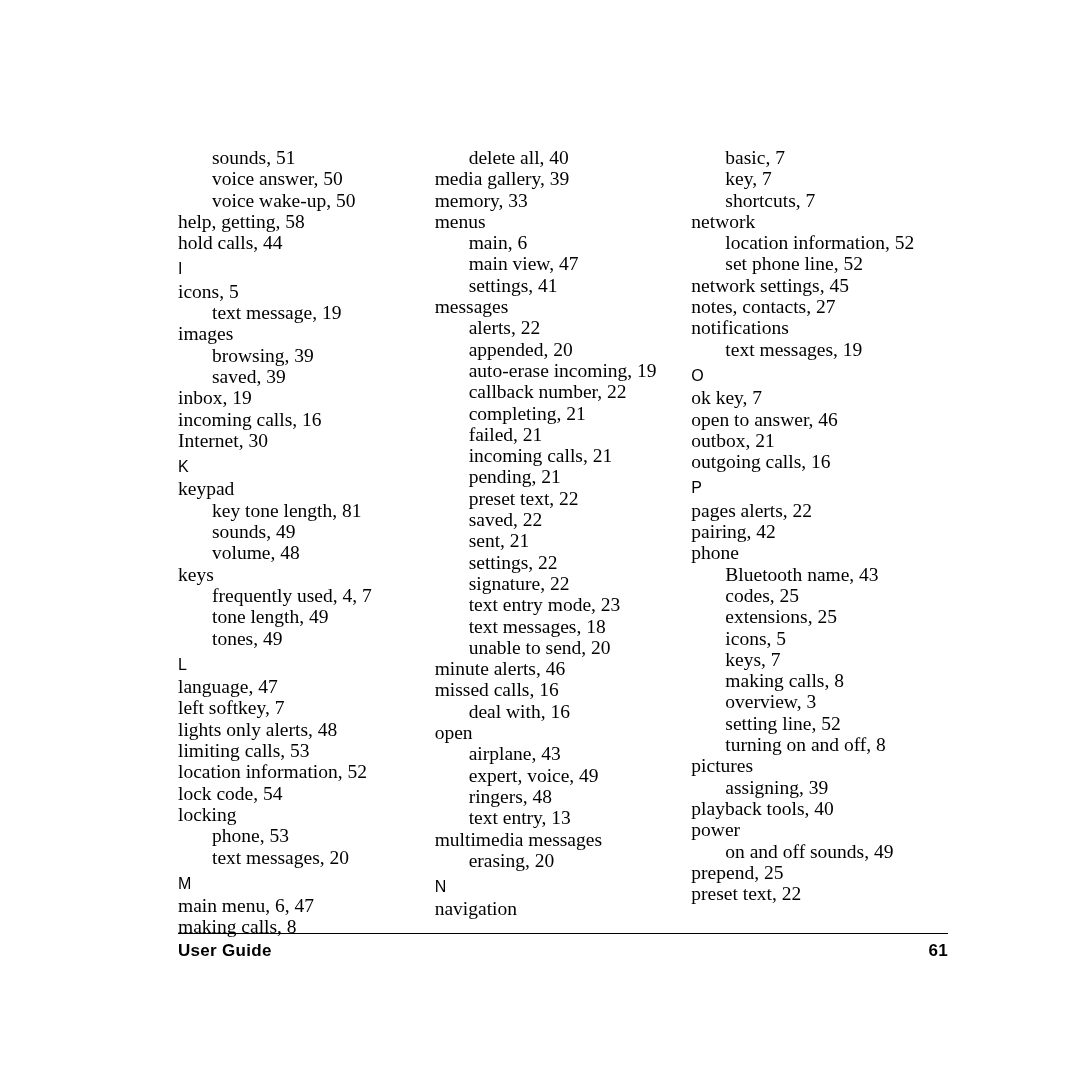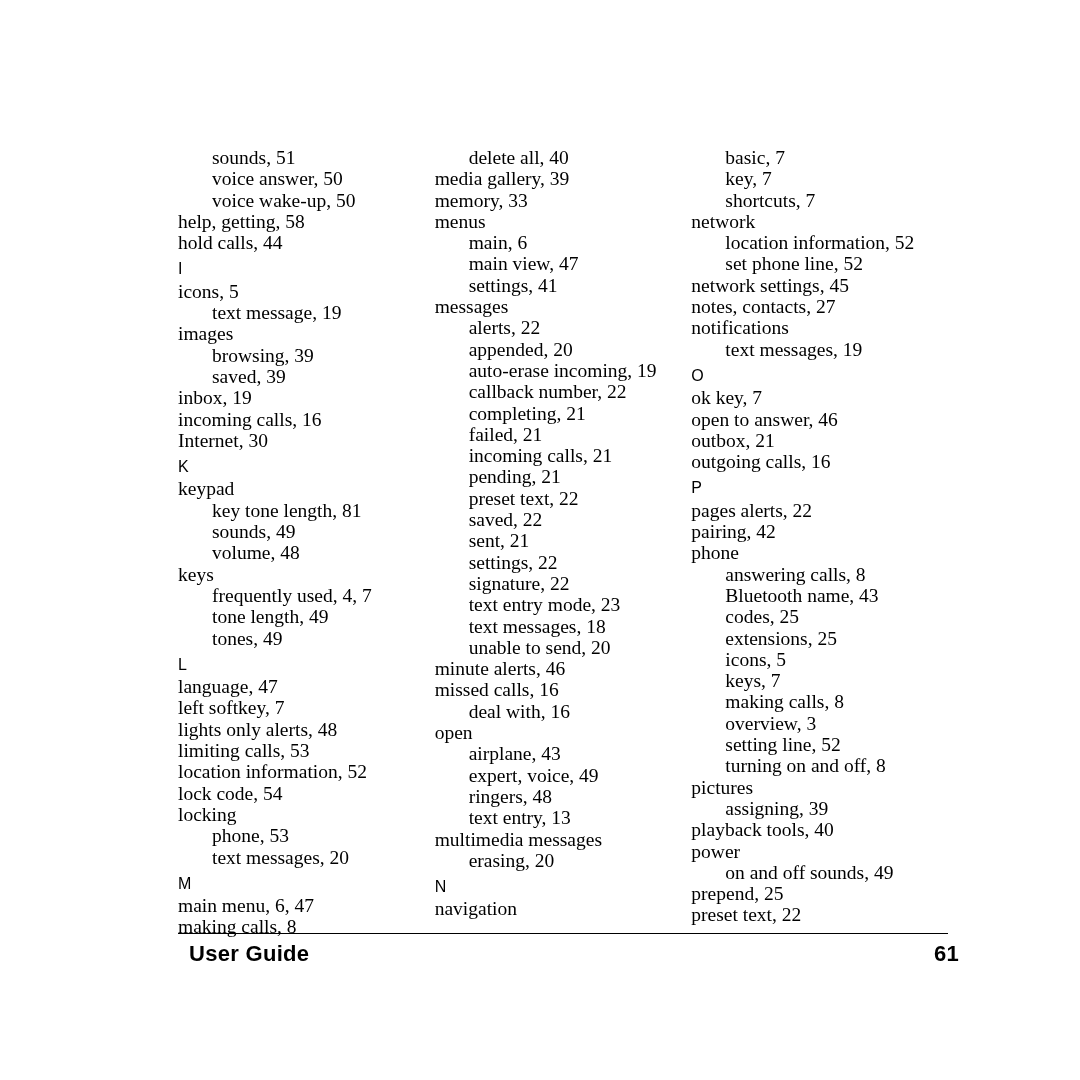--- a/index.html
+++ b/index.html
@@ -57,23 +57,22 @@
   .footer {
     position: absolute;
     left: 178px;
     top: 941px;
     width: 770px;
     display: flex;
     justify-content: space-between;
     align-items: baseline;
     font-family: "Liberation Sans", sans-serif;
     font-weight: bold;
-    font-size: 22px;
+    font-size: 17px;
     letter-spacing: 0.3px;
-    margin-left: 11px;
   }
   .footer-right { font-weight: bold; }
 </style>
 </head>
 <body>
 
 <div class="page">
 
   <div class="index-area">
     <div class="col" id="col-0">
@@ -165,21 +164,20 @@
         <div class="entry lvl2">text messages, 19</div>
         <div class="letter">O</div>
         <div class="entry lvl1">ok key, 7</div>
         <div class="entry lvl1">open to answer, 46</div>
         <div class="entry lvl1">outbox, 21</div>
         <div class="entry lvl1">outgoing calls, 16</div>
         <div class="letter">P</div>
         <div class="entry lvl1">pages alerts, 22</div>
         <div class="entry lvl1">pairing, 42</div>
         <div class="entry lvl1">phone</div>
-        <div class="entry lvl2">answering calls, 8</div>
         <div class="entry lvl2">Bluetooth name, 43</div>
         <div class="entry lvl2">codes, 25</div>
         <div class="entry lvl2">extensions, 25</div>
         <div class="entry lvl2">icons, 5</div>
         <div class="entry lvl2">keys, 7</div>
         <div class="entry lvl2">making calls, 8</div>
         <div class="entry lvl2">overview, 3</div>
         <div class="entry lvl2">setting line, 52</div>
         <div class="entry lvl2">turning on and off, 8</div>
         <div class="entry lvl1">pictures</div>

